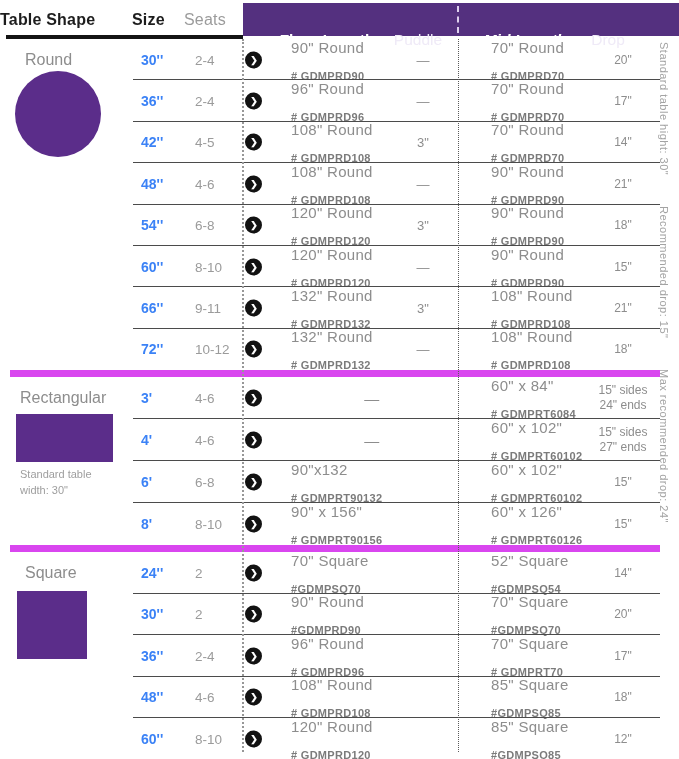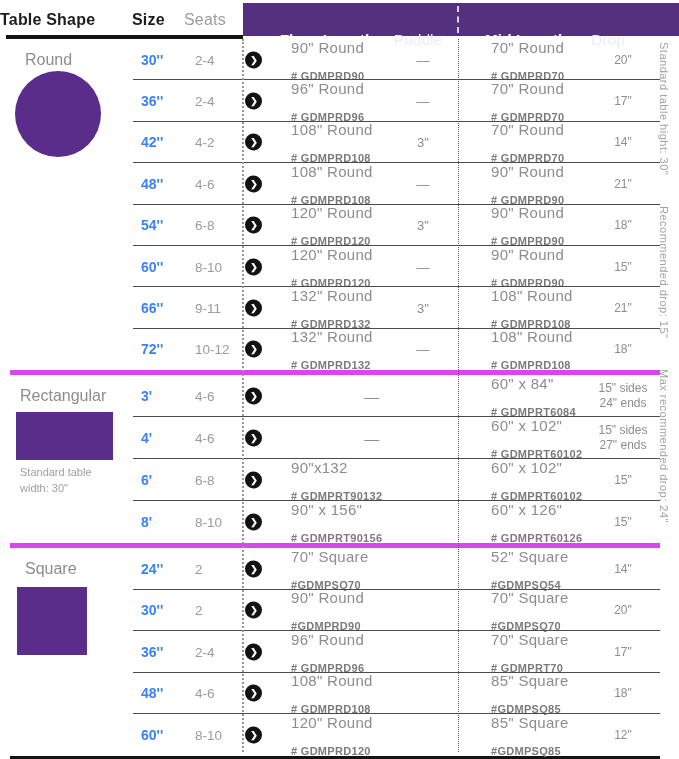--- a/index.html
+++ b/index.html
@@ -23,21 +23,21 @@
   #h-drop{left:335px;width:60px;}
 
   
   .vline-a{position:absolute;left:242px;top:39px;height:713px;border-left:2px dotted #979797;z-index:1;}
   .vline-b{position:absolute;left:458px;top:39px;height:713px;border-left:1px dotted #5a5a5a;z-index:1;}
   .vline-b-h{position:absolute;left:457px;top:6px;height:27px;border-left:2px dashed #decfee;z-index:2;}
 
   
   .tbody{position:absolute;left:10px;top:39px;width:650px;}
   .section{position:relative;}
-  .sec-rect,.sec-square{border-top:5px solid #d946ef;}
+  .sec-rect,.sec-square{border-top:7px solid #d946ef;}
   .sec-square{border-bottom:3px solid #141414;}
   .sec-round .row{height:41.4px;}
   .sec-rect  .row{height:42px;}
   .sec-square .row{height:41.5px;}
   .row{position:relative;}
   .row::after{content:"";position:absolute;left:123px;right:0;bottom:0;border-bottom:1px solid #4b4b4b;}
   .row:last-child::after{display:none;}
 
   .cl{position:absolute;top:50%;transform:translateY(-50%);}
   .size{left:131px;font-size:14px;font-weight:700;color:#3b82f6;white-space:nowrap;}
@@ -124,21 +124,21 @@
         <div class="cl puddle">—</div>
         <div class="cl mid">
           <div class="dim">70" Round</div>
           <div class="code"># GDMPRD70</div>
         </div>
         <div class="cl drop">17"</div>
       </div>
 
       <div class="row">
         <div class="cl size">42''</div>
-        <div class="cl seats">4-2</div>
+        <div class="cl seats">4-5</div>
         <div class="arrow">
             <span class="ag">❯</span>
           </div>
         <div class="cl floor">
           <div class="dim">108" Round</div>
           <div class="code"># GDMPRD108</div>
         </div>
         <div class="cl puddle">3"</div>
         <div class="cl mid">
           <div class="dim">70" Round</div>

